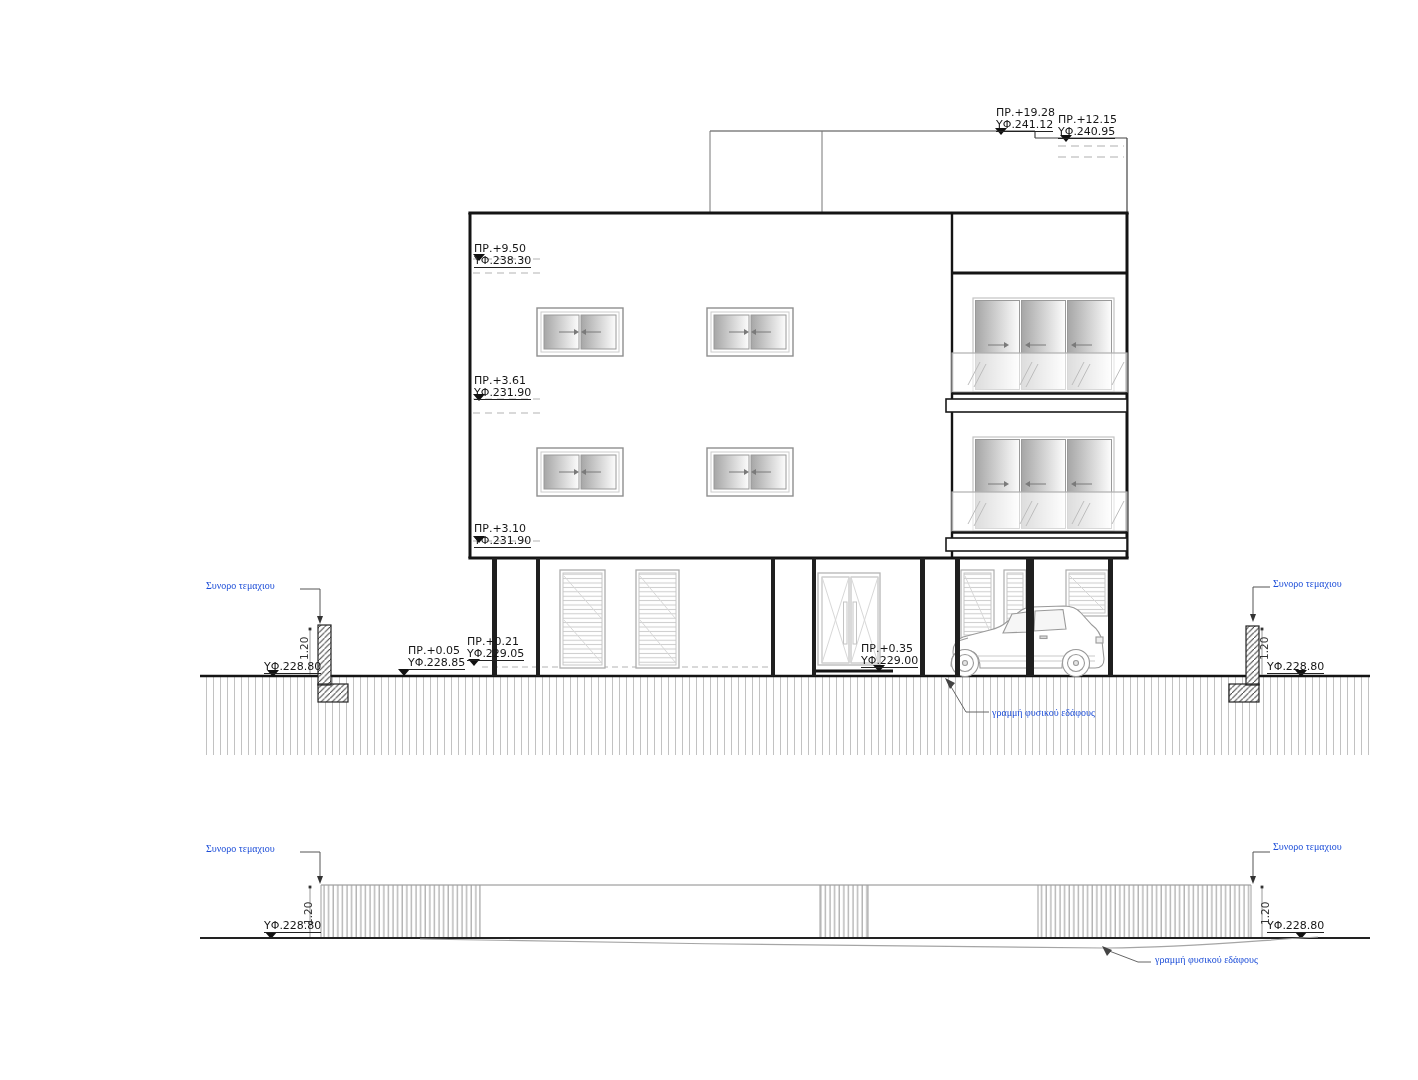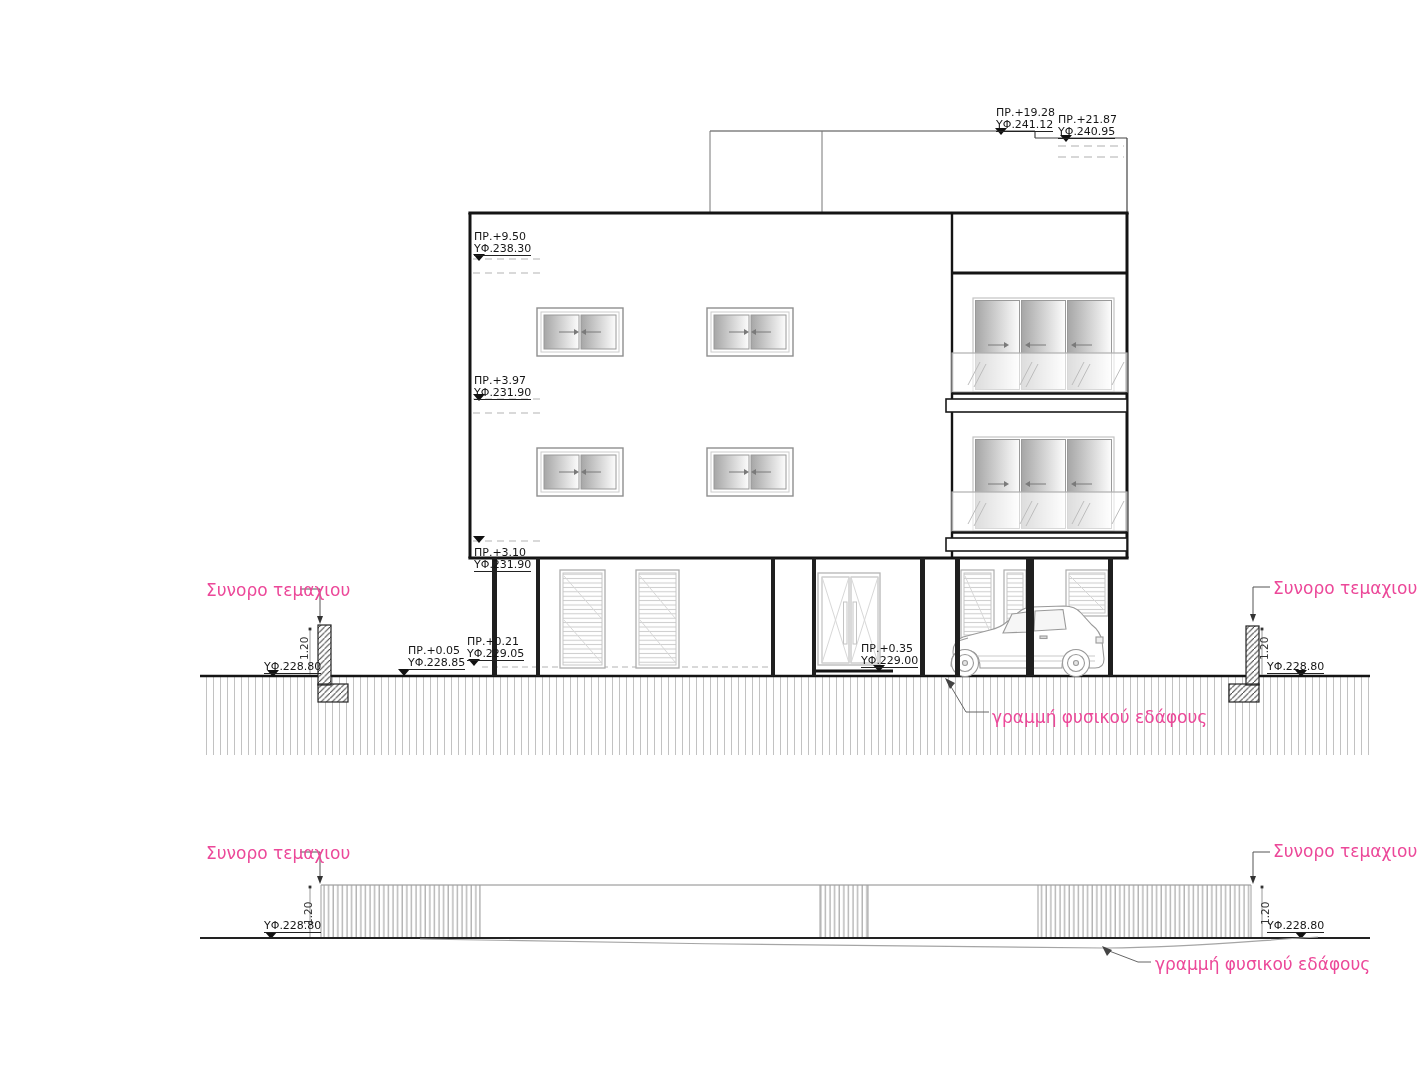--- a/index.html
+++ b/index.html
@@ -1,19 +1,19 @@
 <!DOCTYPE html>
 <html><head>
 <meta charset="utf-8">
 <style>
   html,body{margin:0;padding:0;background:#fff;}
   .canvas{position:relative;width:1418px;height:1080px;background:#ffffff;overflow:hidden;
           font-family:"DejaVu Sans","Liberation Sans",sans-serif;}
   svg.lines{position:absolute;left:0;top:0;z-index:1;}
-  .lbl{position:absolute;z-index:2;font-size:17px;color:#ec4899;white-space:nowrap;}
+  .lbl{position:absolute;z-index:2;font-size:10px;color:#1d4ed8;white-space:nowrap;font-family:Liberation Serif, serif;}
   .mk{position:absolute;z-index:2;font-size:11px;line-height:10.5px;color:#161616;white-space:nowrap;}
   .mk .pr{margin-bottom:1px;}
   .mk .yf{display:inline-block;border-bottom:1.4px solid #222;padding-bottom:0.5px;}
   .dim{position:absolute;z-index:2;font-size:10.5px;color:#333;white-space:nowrap;
        transform:rotate(-90deg);transform-origin:0 0;}
 </style>
 </head>
 <body>
 
 <div class="canvas">
@@ -313,32 +313,32 @@
 <div class="lbl" style="left:1273px;top:841px">Συνορο τεμαχιου</div>
 
 <div class="lbl" style="left:992px;top:707px">γραμμή φυσικού εδάφους</div>
 <div class="lbl" style="left:1155px;top:954px">γραμμή φυσικού εδάφους</div>
 
 <div class="mk" style="left:996px;top:108px">
   <div class="pr">ΠΡ.+19.28</div>
   <div><span class="yf">ΥΦ.241.12</span></div>
 </div>
 <div class="mk" style="left:1058px;top:115px">
-  <div class="pr">ΠΡ.+21.87</div>
+  <div class="pr">ΠΡ.+12.15</div>
   <div><span class="yf">ΥΦ.240.95</span></div>
 </div>
-<div class="mk" style="left:474px;top:232px">
+<div class="mk" style="left:474px;top:244px">
   <div class="pr">ΠΡ.+9.50</div>
   <div><span class="yf">ΥΦ.238.30</span></div>
 </div>
 <div class="mk" style="left:474px;top:376px">
-  <div class="pr">ΠΡ.+3.97</div>
+  <div class="pr">ΠΡ.+3.61</div>
   <div><span class="yf">ΥΦ.231.90</span></div>
 </div>
-<div class="mk" style="left:474px;top:548px">
+<div class="mk" style="left:474px;top:524px">
   <div class="pr">ΠΡ.+3.10</div>
   <div><span class="yf">ΥΦ.231.90</span></div>
 </div>
 <div class="mk" style="left:408px;top:646px">
   <div class="pr">ΠΡ.+0.05</div>
   <div><span class="yf">ΥΦ.228.85</span></div>
 </div>
 <div class="mk" style="left:467px;top:637px">
   <div class="pr">ΠΡ.+0.21</div>
   <div><span class="yf">ΥΦ.229.05</span></div>

